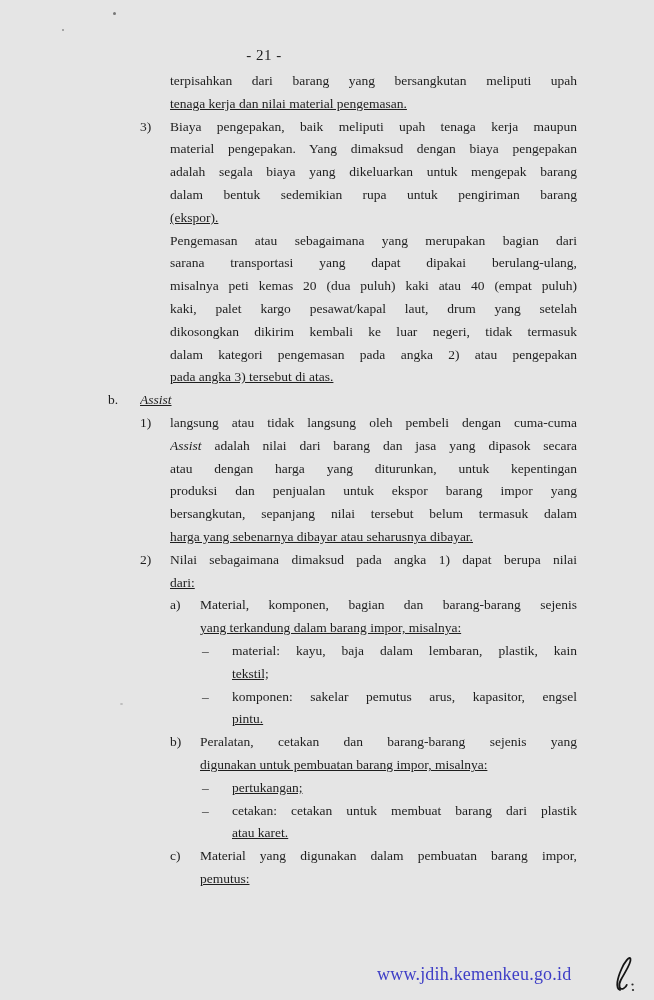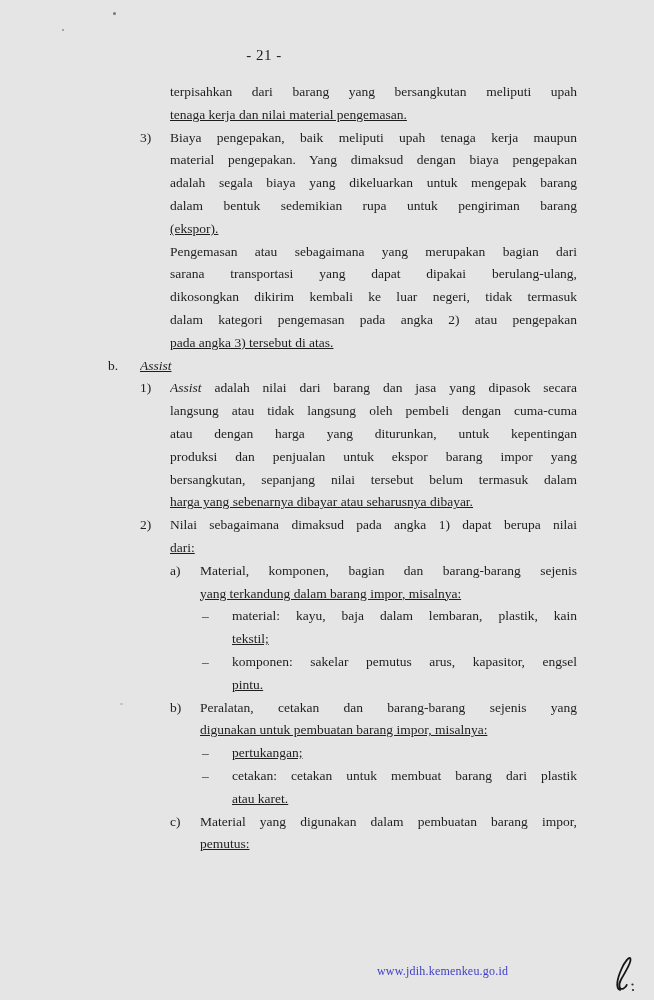--- a/index.html
+++ b/index.html
@@ -16,21 +16,21 @@
     position: absolute;
     top: 47px;
     left: 264px;
     transform: translateX(-50%);
     font-size: 15px;
     letter-spacing: 0.5px;
     white-space: nowrap;
   }
   .doc-body {
     position: absolute;
-    top: 81px;
+    top: 70px;
     left: 108px;
     width: 469px;
     font-size: 13.5px;
     line-height: 22.8px;
   }
   .block { display: flex; }
   .block .marker { flex: none; }
   .block.level1 { margin-left: 0; }
   .block.level1 .marker { width: 32px; }
   .block.level2 { margin-left: 32px; }
@@ -46,21 +46,21 @@
     text-align: justify;
     text-align-last: justify;
     text-justify: inter-word;
     white-space: normal;
   }
   .line.last { text-align-last: left; text-decoration: underline; }
   .footer-url {
     position: absolute;
     top: 964px;
     left: 377px;
-    font-size: 12px;
+    font-size: 18px;
     letter-spacing: 0.2px;
     text-decoration: none;
     cursor: pointer;
     white-space: nowrap;
   }
   .paraf {
     position: absolute;
     left: 610px;
     top: 952px;
     width: 28px;
@@ -99,36 +99,38 @@
           <div class="line">adalah segala biaya yang dikeluarkan untuk mengepak barang</div>
           <div class="line">dalam bentuk sedemikian rupa untuk pengiriman barang</div>
           <div class="line last">(ekspor).</div>
         </div>
       </div>
       <div class="block level2">
         <span class="marker"></span>
         <div class="lines">
           <div class="line">Pengemasan atau sebagaimana yang merupakan bagian dari</div>
           <div class="line">sarana transportasi yang dapat dipakai berulang-ulang,</div>
+          <div class="line">misalnya peti kemas 20 (dua puluh) kaki atau 40 (empat puluh)</div>
+          <div class="line">kaki, palet kargo pesawat/kapal laut, drum yang setelah</div>
           <div class="line">dikosongkan dikirim kembali ke luar negeri, tidak termasuk</div>
           <div class="line">dalam kategori pengemasan pada angka 2) atau pengepakan</div>
           <div class="line last">pada angka 3) tersebut di atas.</div>
         </div>
       </div>
       <div class="block level1">
         <span class="marker">b.</span>
         <div class="lines">
           <div class="line last"><i>Assist</i></div>
         </div>
       </div>
       <div class="block level2">
         <span class="marker">1)</span>
         <div class="lines">
+          <div class="line">langsung atau tidak langsung oleh pembeli dengan cuma-cuma</div>
           <div class="line"><i>Assist</i> adalah nilai dari barang dan jasa yang dipasok secara</div>
-          <div class="line">langsung atau tidak langsung oleh pembeli dengan cuma-cuma</div>
           <div class="line">atau dengan harga yang diturunkan, untuk kepentingan</div>
           <div class="line">produksi dan penjualan untuk ekspor barang impor yang</div>
           <div class="line">bersangkutan, sepanjang nilai tersebut belum termasuk dalam</div>
           <div class="line last">harga yang sebenarnya dibayar atau seharusnya dibayar.</div>
         </div>
       </div>
       <div class="block level2">
         <span class="marker">2)</span>
         <div class="lines">
           <div class="line">Nilai sebagaimana dimaksud pada angka 1) dapat berupa nilai</div>

